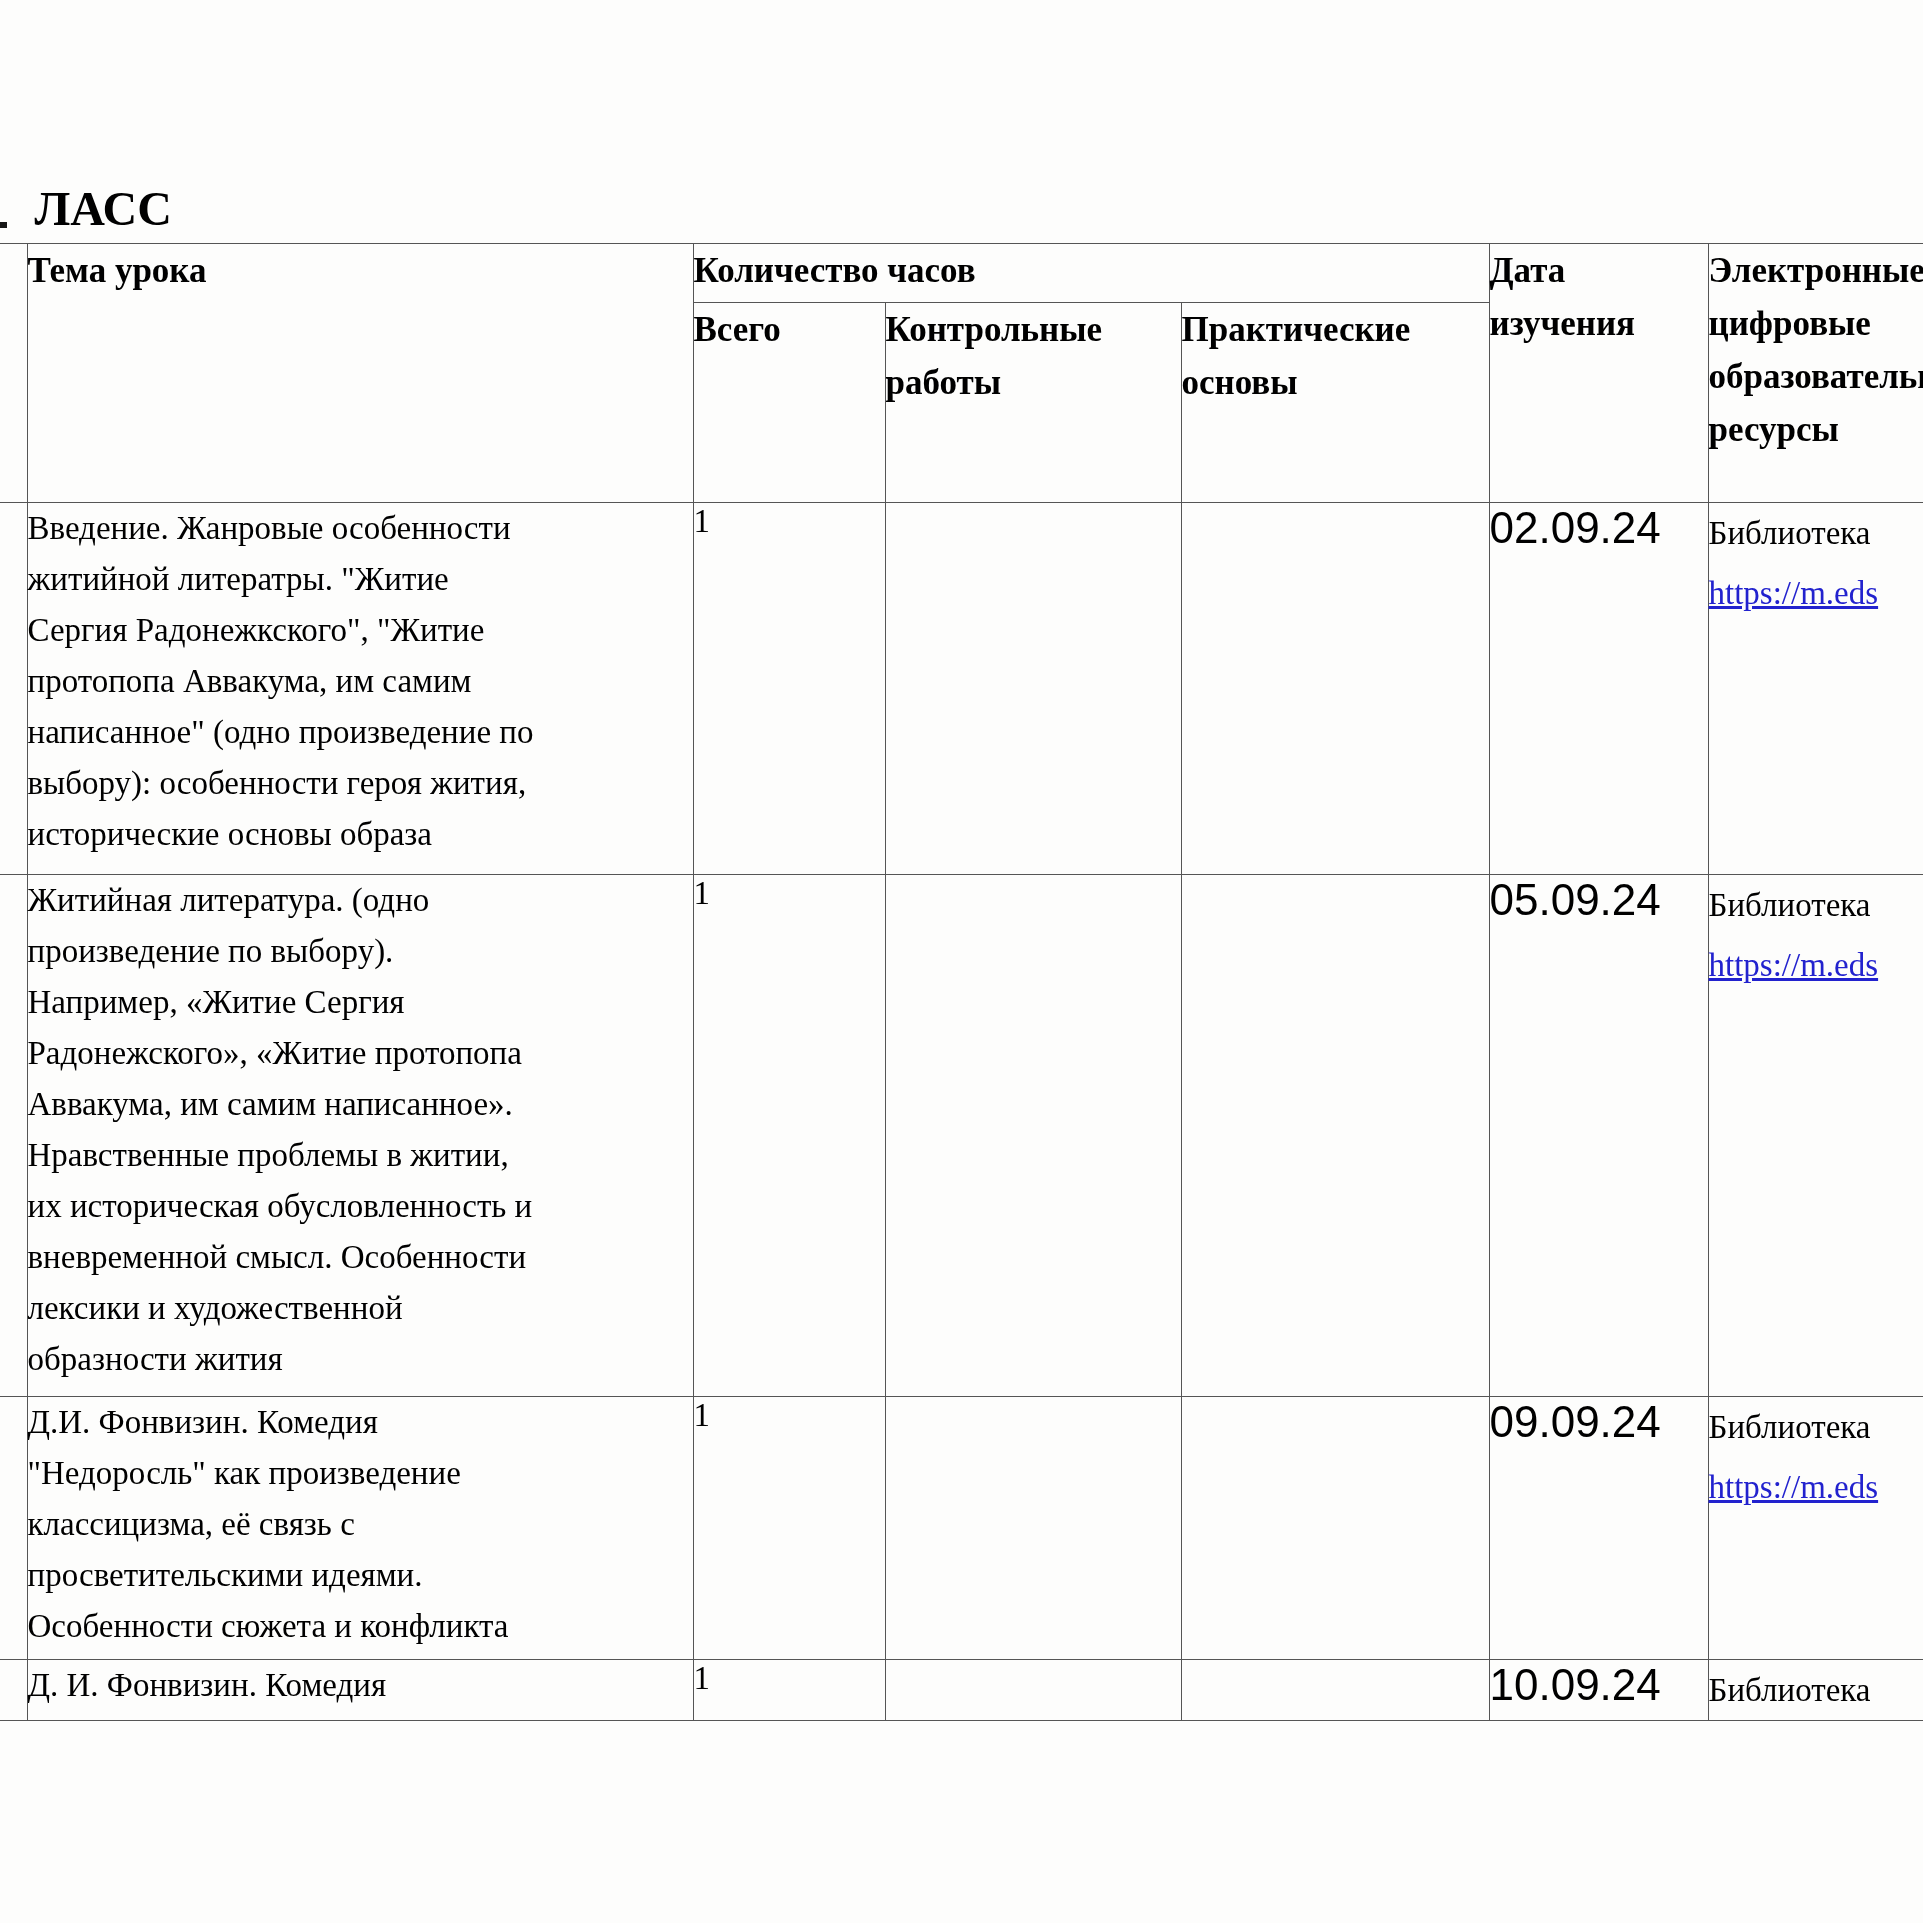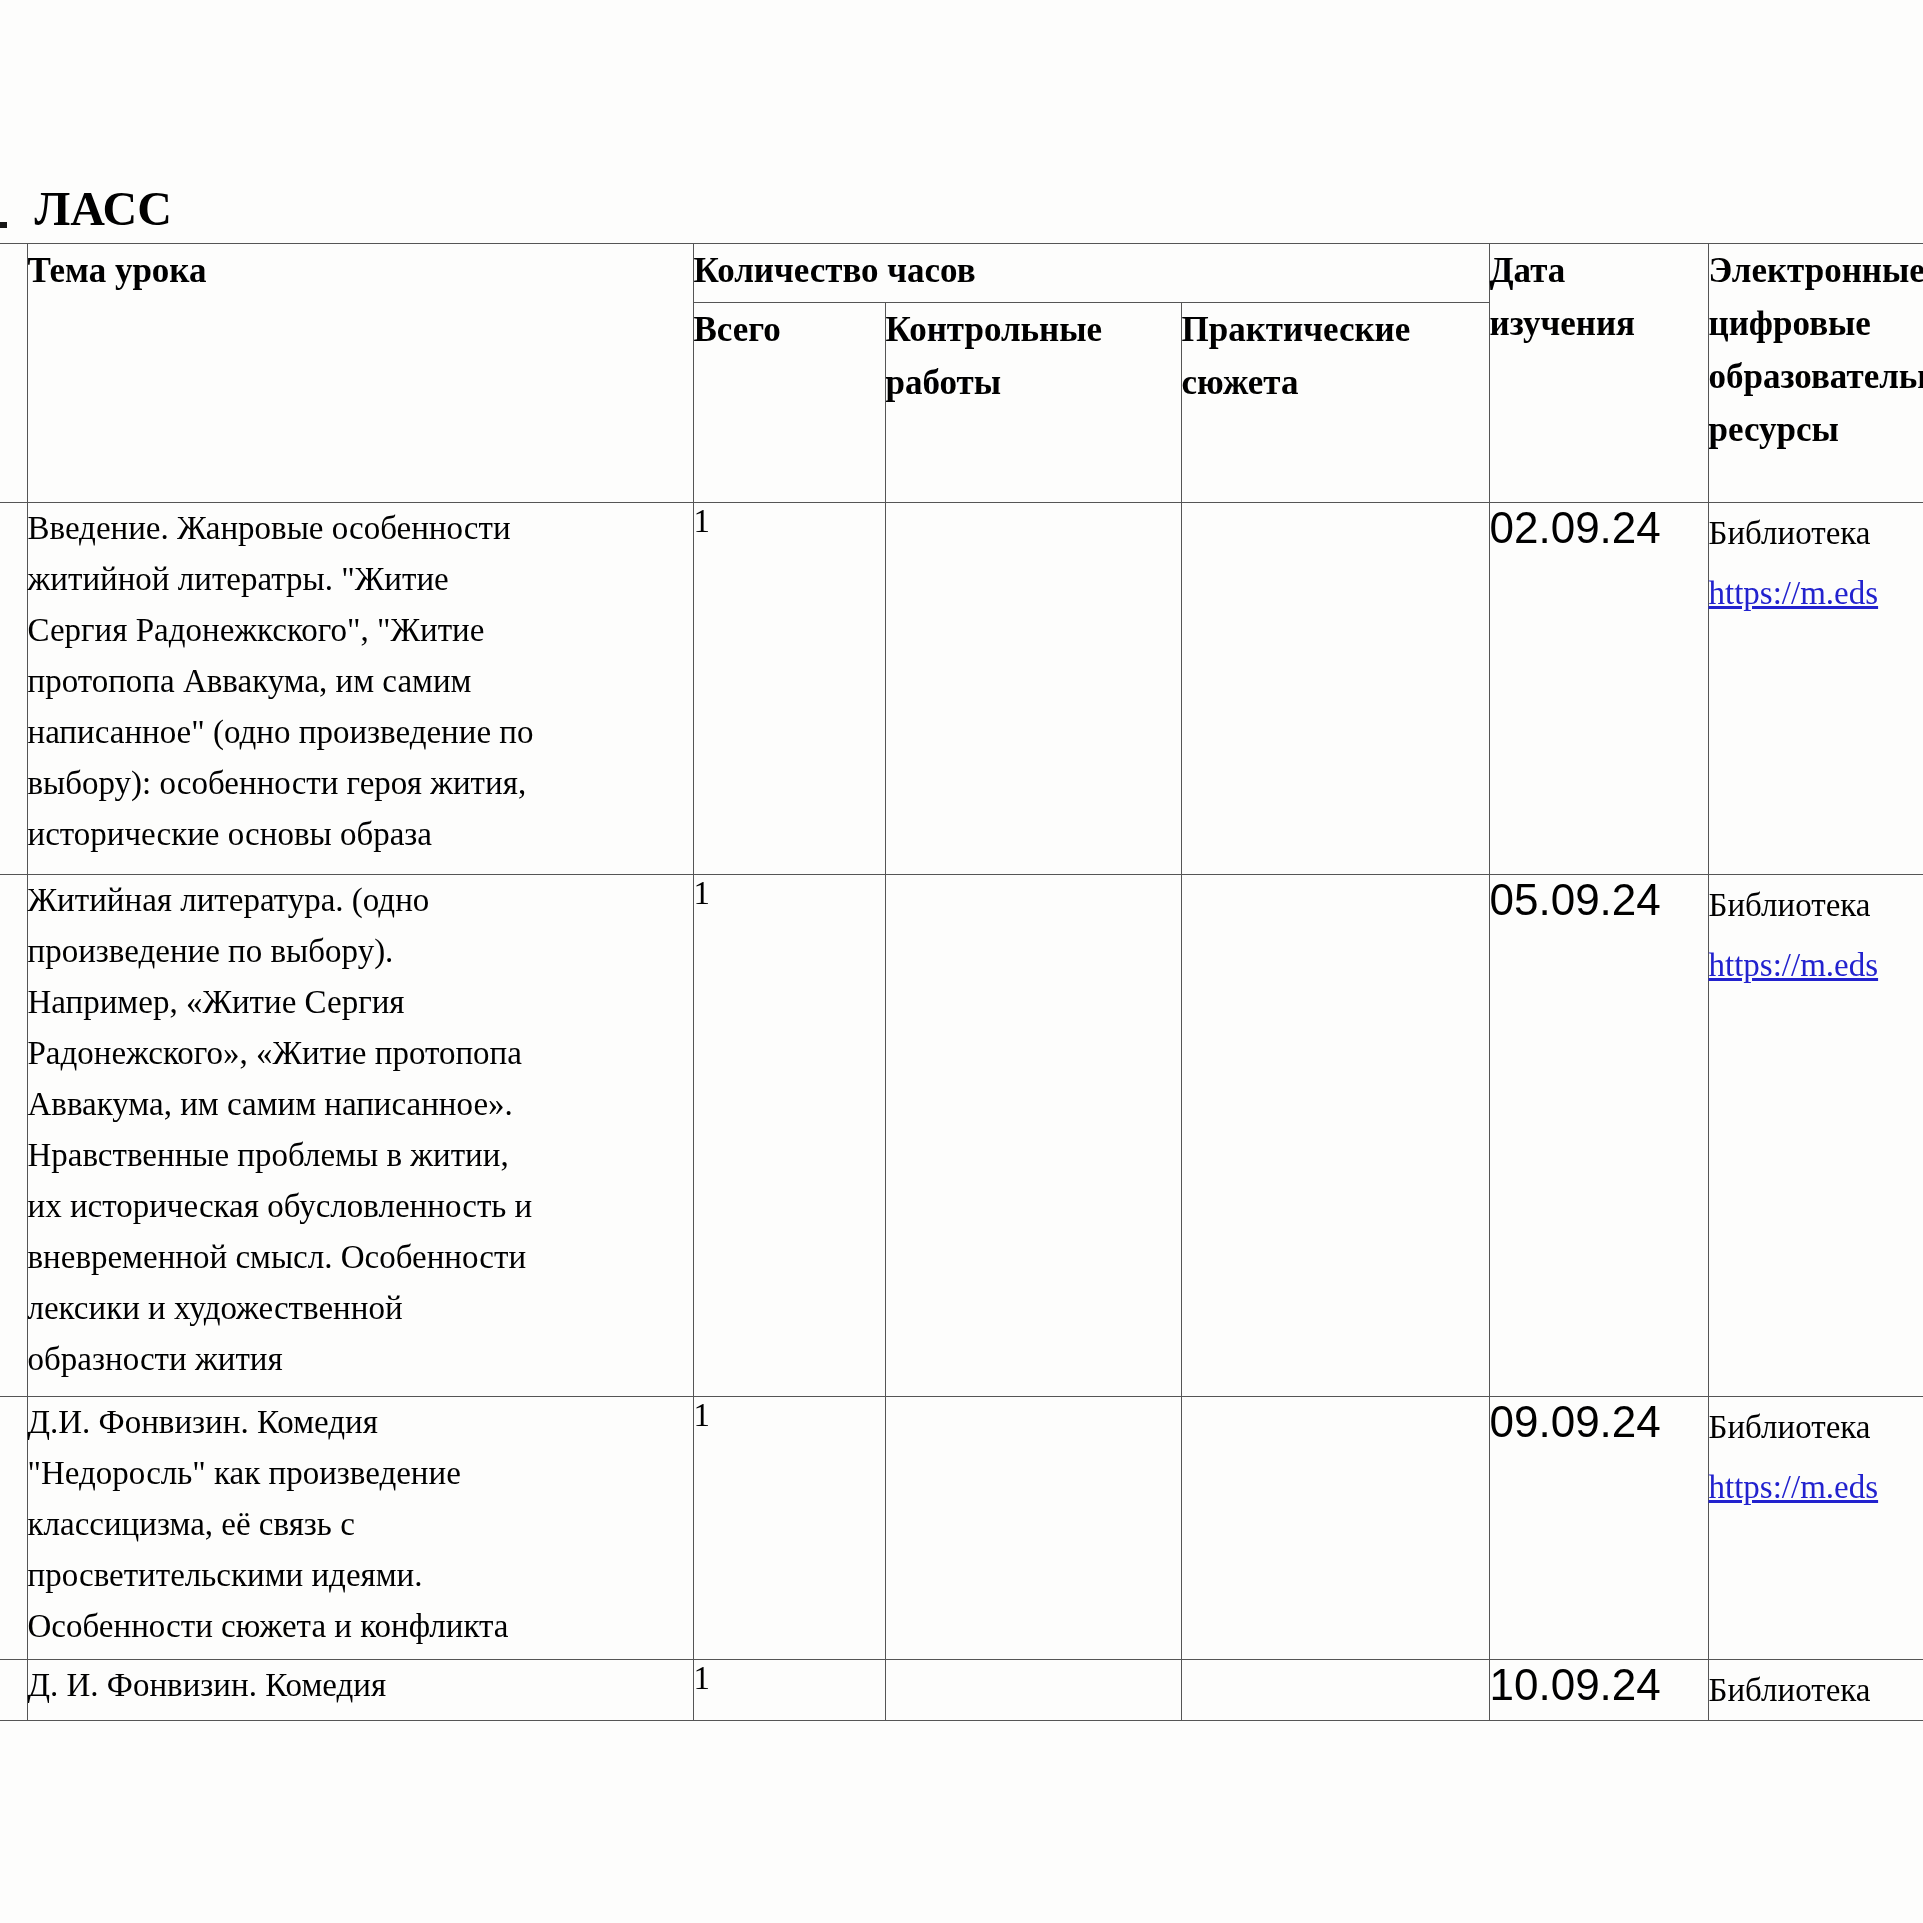--- a/index.html
+++ b/index.html
@@ -113,21 +113,21 @@
 цифровые
 образовательные
 ресурсы</th>
   </tr>
 
   <tr style="height:200px">
     <th class="th-total">Всего</th>
     <th class="th-control">Контрольные
 работы</th>
     <th class="th-practical">Практические
-сюжета</th>
+основы</th>
   </tr>
 
   <tr style="height:372px">
     <td></td>
     <td class="cell-tema">Введение. Жанровые особенности
 житийной литератры. "Житие
 Сергия Радонежкского", "Житие
 протопопа Аввакума, им самим
 написанное" (одно произведение по
 выбору): особенности героя жития,

